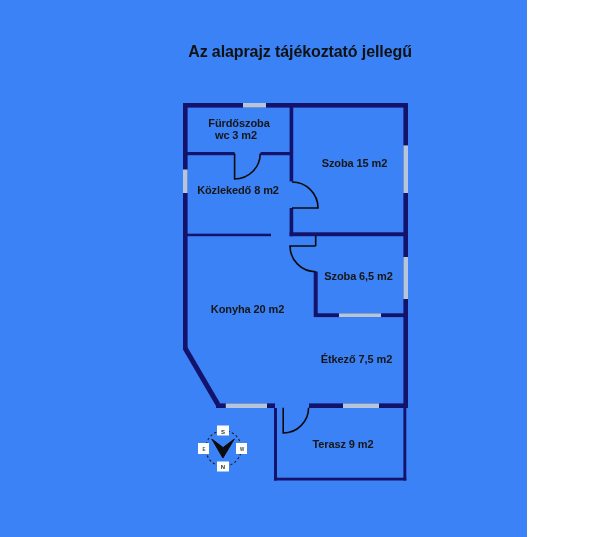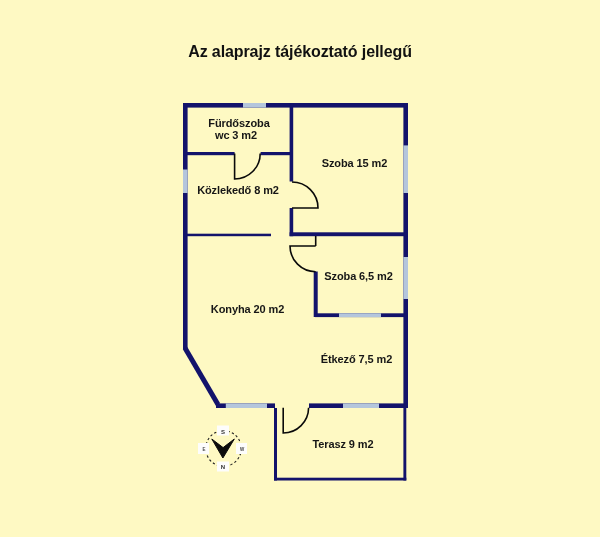--- a/index.html
+++ b/index.html
@@ -1,16 +1,16 @@
 <!DOCTYPE html>
 <html><head>
 <meta charset="utf-8">
 <style>
   html,body{margin:0;padding:0;background:#ffffff;}
-  .page{position:relative;width:600px;height:537px;background:#fef9c3;font-family:"Liberation Sans",sans-serif;}
+  .page{position:relative;width:495px;height:537px;background:#3b82f6;font-family:"Liberation Sans",sans-serif;padding-left:32px;}
   svg{position:absolute;left:0;top:0;}
   .lbl{font-family:"Liberation Sans",sans-serif;font-weight:bold;font-size:11px;letter-spacing:-0.1px;fill:#161616;text-anchor:middle;}
 </style>
 </head>
 <body>
 <div class="page">
 <svg width="600" height="537" viewBox="0 0 600 537">
 
   <text x="300" y="57" text-anchor="middle" font-family="Liberation Sans,sans-serif" font-weight="bold" font-size="16" letter-spacing="-0.1" fill="#111">Az alaprajz tájékoztató jellegű</text>
 

